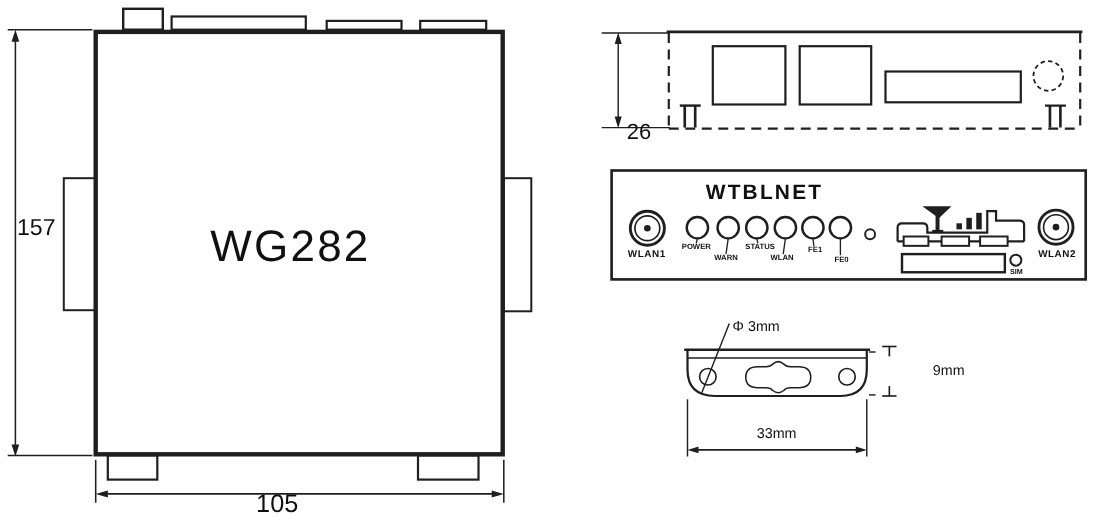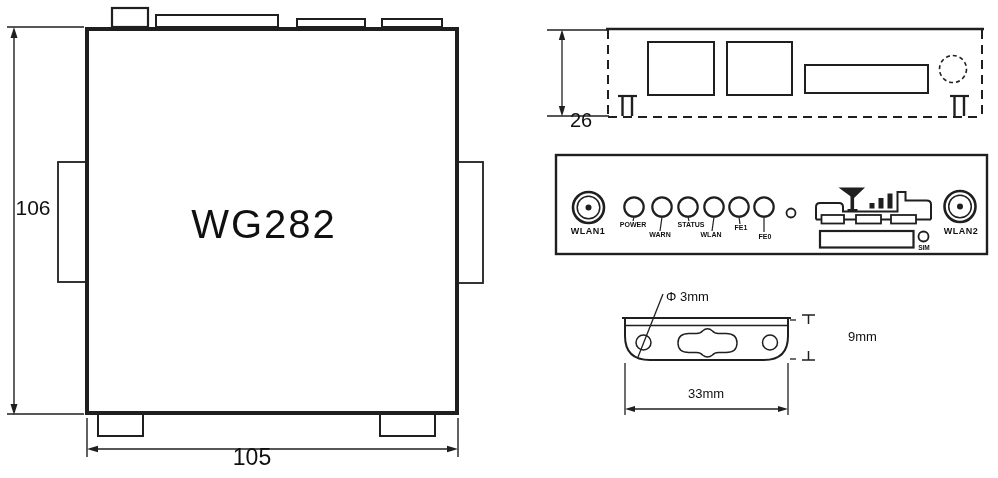--- a/index.html
+++ b/index.html
@@ -49,21 +49,21 @@
     <rect class="w" stroke-width="2" x="382" y="19" width="60" height="8"></rect>
 
     <rect class="w" stroke-width="1.8" x="58" y="162" width="29" height="120"></rect>
     <rect class="w" stroke-width="1.8" x="458" y="162" width="25" height="121"></rect>
 
     <rect class="w" stroke-width="2" x="98" y="414" width="45" height="22"></rect>
     <rect class="w" stroke-width="2" x="380" y="414" width="55" height="22"></rect>
 
     <rect class="w" stroke-width="4" x="87" y="29" width="370" height="384" fill="#ffffff"></rect>
   </svg>
-  <div class="lbl dim ctr" style="left:8px;top:197px;width:50px;">106</div>
+  <div class="lbl dim ctr" style="left:8px;top:197px;width:50px;">157</div>
   <div class="lbl model ctr" style="left:114px;top:203px;width:300px;">WG282</div>
   <div class="lbl dim ctr" style="left:202px;top:445px;width:100px;font-size:23px;">105</div>
 
   <svg style="left:540px;top:20px" width="458" height="105" viewBox="540 20 458 105">
     <g>
       <line class="s" stroke-width="1.3" x1="547" y1="30" x2="609" y2="30"></line>
       <line class="s" stroke-width="1.3" x1="547" y1="116" x2="609" y2="116"></line>
       <line class="s" stroke-width="1.3" x1="562" y1="35" x2="562" y2="111"></line>
       <polygon class="f" points="562,29.5 558.8,40 565.2,40"></polygon>
       <polygon class="f" points="562,116.5 558.8,106 565.2,106"></polygon>
@@ -133,20 +133,21 @@
     </g>
     <rect class="s" stroke-width="2.2" x="820" y="231" width="93.5" height="16.5"></rect>
     <circle class="s" stroke-width="1.8" cx="923.5" cy="236.5" r="5"></circle>
 
     <g>
       <circle class="s" stroke-width="2.6" cx="960" cy="206.5" r="15.5"></circle>
       <circle class="s" stroke-width="1.5" cx="960" cy="206.5" r="11.3"></circle>
       <circle class="f" cx="960" cy="206.5" r="3"></circle>
     </g>
   </svg>
+  <div class="lbl panel-title ctr" style="left:620px;top:166px;width:150px;">WTBLNET</div>
   <div class="lbl port-lbl ctr" style="left:555px;top:227px;width:66px;text-align:center;">WLAN1</div>
   <div class="lbl port-lbl ctr" style="left:928px;top:227px;width:66px;">WLAN2</div>
   <div class="lbl led-lbl ctr" style="left:609px;top:221px;width:48px;">POWER</div>
   <div class="lbl led-lbl ctr" style="left:638px;top:231px;width:44px;">WARN</div>
   <div class="lbl led-lbl ctr" style="left:667px;top:221px;width:48px;">STATUS</div>
   <div class="lbl led-lbl ctr" style="left:689px;top:231px;width:44px;">WLAN</div>
   <div class="lbl led-lbl ctr" style="left:723px;top:224px;width:36px;">FE1</div>
   <div class="lbl led-lbl ctr" style="left:747px;top:233px;width:36px;">FE0</div>
   <div class="lbl sim-lbl ctr" style="left:910px;top:245px;width:28px;">SIM</div>
 

